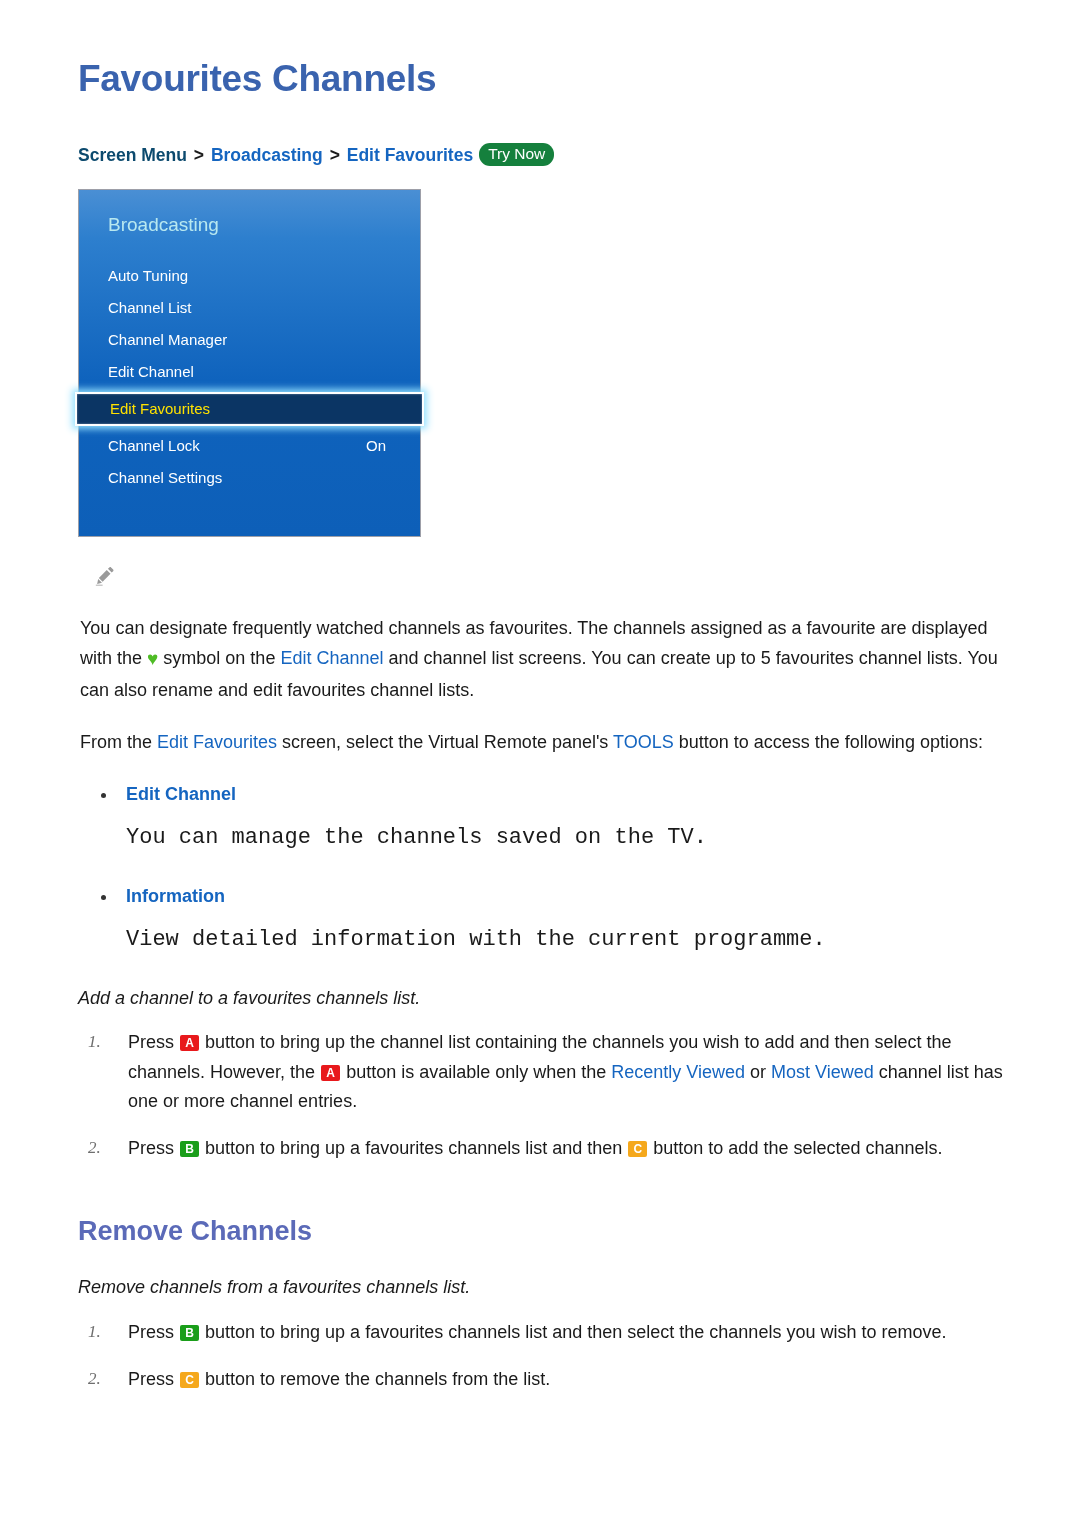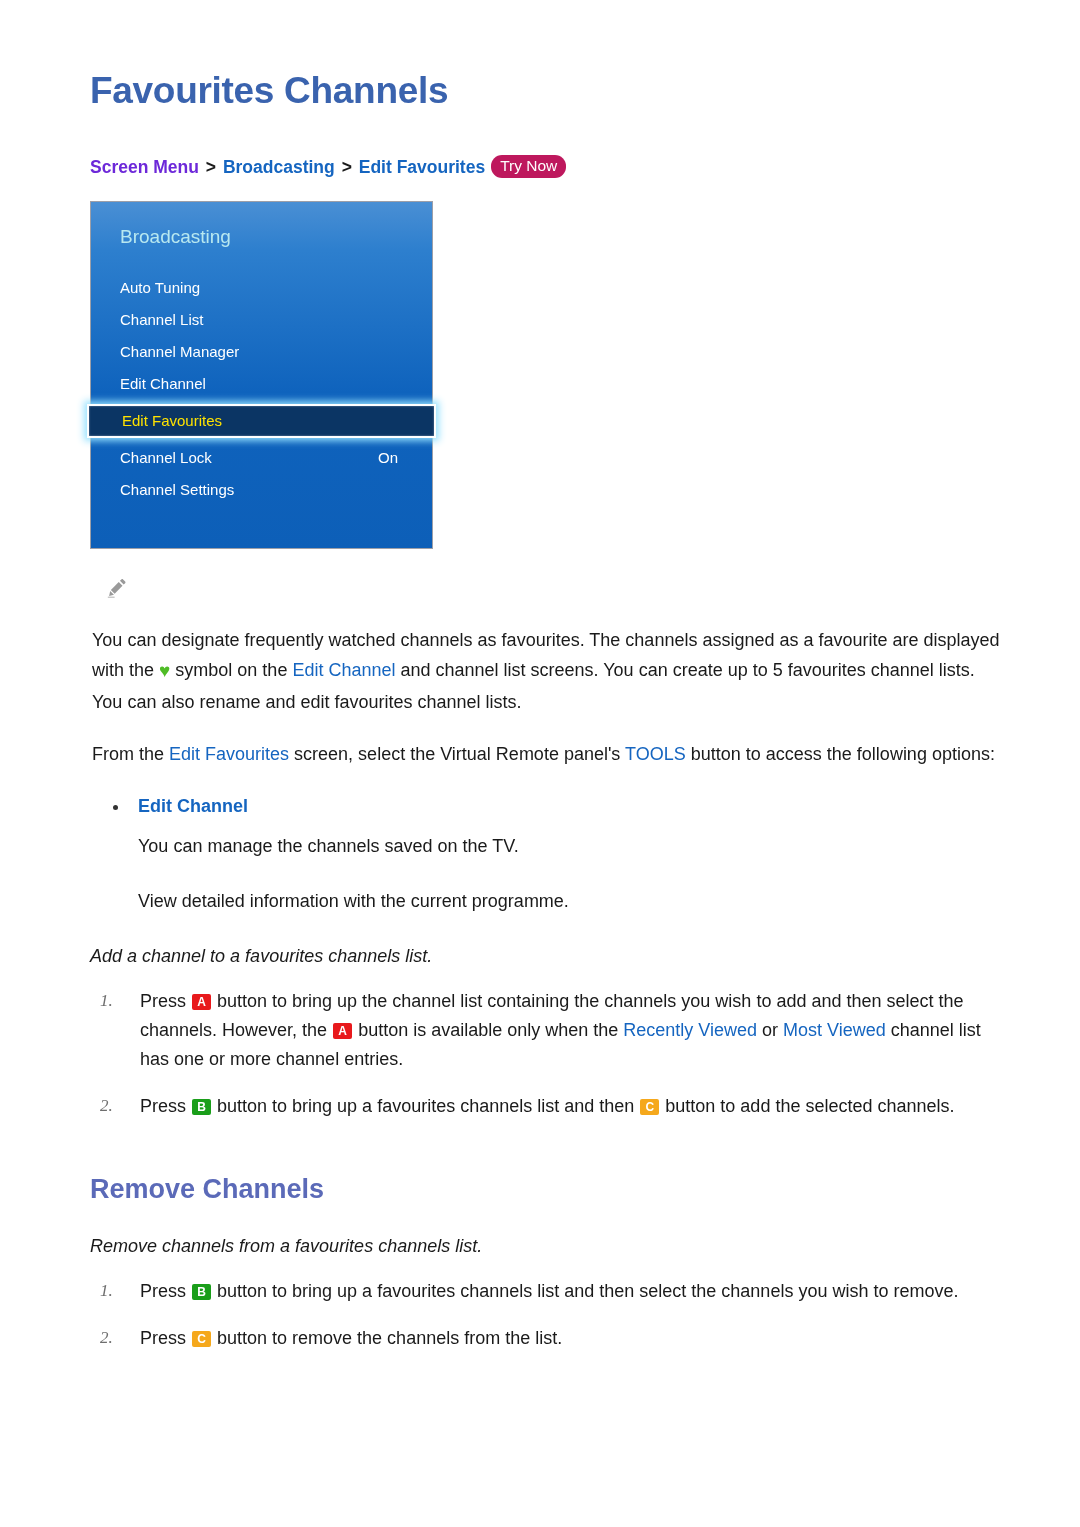--- a/index.html
+++ b/index.html
@@ -11,21 +11,21 @@
     width: 1080px;
     min-height: 1527px;
     font-family: "Liberation Sans", sans-serif;
     color: #1a1a1a;
     -webkit-font-smoothing: antialiased;
   }
   .page {
     position: relative;
     width: 1080px;
     min-height: 1527px;
-    padding: 12px;
+    padding: 0;
     box-sizing: border-box;
   }
   .content {
     padding: 58px 62px 40px 78px;
   }
 
   
   .page-title {
     font-size: 37px;
     font-weight: bold;
@@ -37,26 +37,26 @@
 
   
   .breadcrumb {
     font-size: 17.5px;
     font-weight: bold;
     color: #1a1a1a;
     margin: 0 0 22px 0;
     line-height: 1.4;
     white-space: nowrap;
   }
-  .breadcrumb .crumb-plain { color: #6d28d9; }
+  .breadcrumb .crumb-plain { color: #0c4a6e; }
   .breadcrumb .crumb-link { color: #1565c0; }
   .breadcrumb .sep { color: #1a1a1a; padding: 0 2px; }
   .try-now {
     display: inline-block;
-    background: #be185d;
+    background: #15803d;
     color: #ffffff;
     font-size: 15.5px;
     font-weight: normal;
     border-radius: 11px;
     padding: 1px 9px 3px 9px;
     margin-left: 6px;
     vertical-align: 2px;
     line-height: 1.25;
   }
 
@@ -164,25 +164,26 @@
     content: "";
     position: absolute;
     left: 23px;
     top: 13px;
     width: 5px;
     height: 5px;
     border-radius: 50%;
     background: #333333;
   }
   .opt-desc {
-    font-size: 18px;
+    font-size: 22px;
     color: #1a1a1a;
     padding-left: 48px;
     line-height: 1.6;
     margin: 12px 0 26px 0;
+    font-family: Liberation Mono, monospace;
   }
 
   
   h2.section-heading {
     font-size: 27px;
     font-weight: bold;
     color: #5b6ab8;
     margin: 52px 0 26px 0;
     line-height: 1.2;
   }
@@ -306,20 +307,21 @@
     <p class="body">
       <span>From the </span><span class="lnk">Edit Favourites</span><span> screen, select the Virtual Remote panel's </span><span class="lnk">TOOLS</span><span> button to access the following options:</span>
     </p>
 
     <ul class="opt-list">
       <li>
         <div class="opt-title">Edit Channel</div>
         <div class="opt-desc">You can manage the channels saved on the TV.</div>
       </li>
       <li>
+        <div class="opt-title">Information</div>
         <div class="opt-desc">View detailed information with the current programme.</div>
       </li>
     </ul>
 
     <p class="section-intro">Add a channel to a favourites channels list.</p>
 
     <ol class="steps">
       <li>
         <span class="num">1.</span><span>Press </span><span class="key key-a">A</span><span> button to bring up the channel list containing the channels you wish to add and then select the channels. However, the </span><span class="key key-a">A</span><span> button is available only when the </span><span class="lnk">Recently Viewed</span><span> or </span><span class="lnk">Most Viewed</span><span> channel list has one or more channel entries.</span>
       </li>

